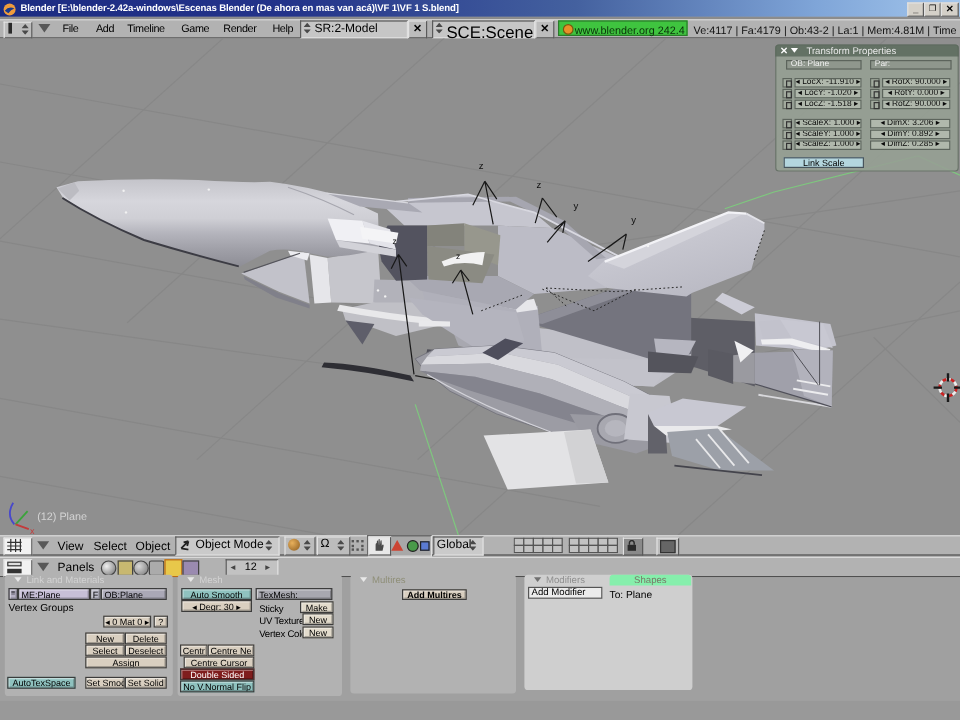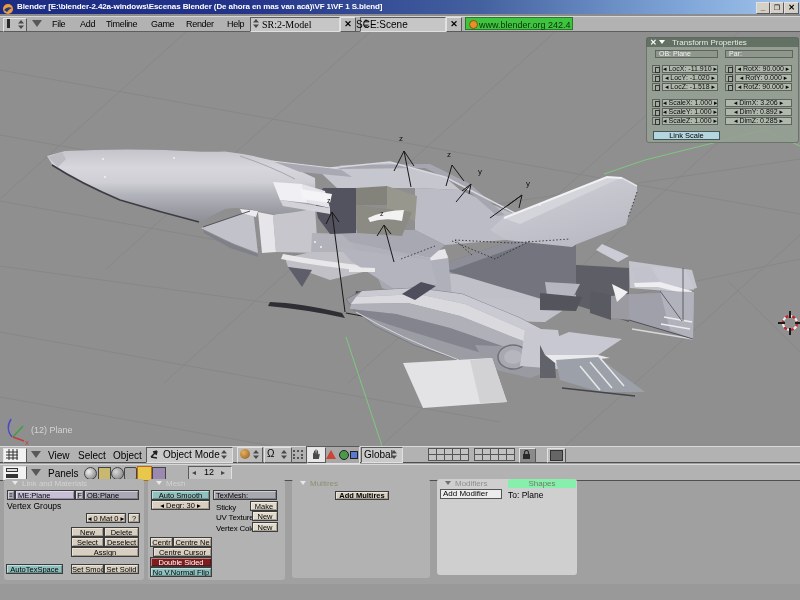--- a/index.html
+++ b/index.html
@@ -46,34 +46,35 @@
 <div class="imenu" style="left:80px;top:19px;">Add</div>
 <div class="imenu" style="left:106px;top:19px;">Timeline</div>
 <div class="imenu" style="left:151px;top:19px;">Game</div>
 <div class="imenu" style="left:186px;top:19px;">Render</div>
 <div class="imenu" style="left:227px;top:19px;">Help</div>
 
 <div class="abs sunken" style="left:250px;top:17px;width:88px;height:13px;background:#c6c6c6;"></div>
 <svg class="abs" style="left:253px;top:19px;" width="6" height="9">
       <path d="M3,0 L6,3.5 L0,3.5 Z M3,9 L6,5.5 L0,5.5 Z" fill="#4a4a4a"></path>
     </svg>
-<div class="abs" style="left:262px;top:19px;font-size:10px;color:#000;font-family:Liberation Serif, serif;">SR:2-Model</div>
+<div class="abs" style="left:262px;top:19px;font-size:10px;color:#000;">SR:2-Model</div>
 <div class="abs raised" style="left:340px;top:17px;width:14px;height:13px;background:#bcbcbc;font-size:9px;font-weight:bold;text-align:center;line-height:12px;">✕</div>
 
 <div class="abs sunken" style="left:360px;top:17px;width:84px;height:13px;background:#c6c6c6;"></div>
 <svg class="abs" style="left:363px;top:19px;" width="6" height="9">
       <path d="M3,0 L6,3.5 L0,3.5 Z M3,9 L6,5.5 L0,5.5 Z" fill="#4a4a4a"></path>
     </svg>
-<div class="abs" style="left:356px;top:19px;font-size:10px;color:#000;">SCE:Scene</div>
+<div class="abs" style="left:372px;top:19px;font-size:14px;color:#000;">SCE:Scene</div>
 <div class="abs raised" style="left:446px;top:17px;width:14px;height:13px;background:#bcbcbc;font-size:9px;font-weight:bold;text-align:center;line-height:12px;">✕</div>
 
 <div class="abs" style="left:465px;top:17px;width:108px;height:13px;background:#3fc43f;border:1px solid #2a7a2a;box-sizing:border-box;"></div>
 <div class="abs" style="left:469px;top:20px;width:7px;height:7px;border-radius:50%;background:#e89028;border:1px solid #7a5a10;"></div>
 <div class="abs" style="left:479px;top:19.5px;font-size:9px;color:#0a300a;white-space:nowrap;">www.blender.org 242.4</div>
 
+<div class="abs" style="left:578px;top:19.5px;font-size:9px;color:#111;white-space:nowrap;">Ve:4117 | Fa:4179 | Ob:43-2 | La:1 | Mem:4.81M | Time</div>
 
 <svg class="abs" style="left:0;top:32px;" width="800" height="414" viewBox="0 32 800 414">
 <defs>
 <linearGradient id="nose" x1="0" y1="0" x2="0" y2="1">
  <stop offset="0" stop-color="#c4c4ca"></stop>
           <stop offset="0.25" stop-color="#d6d6dc"></stop>
           <stop offset="0.45" stop-color="#cfcfd5"></stop>
           <stop offset="0.62" stop-color="#b4b4bc"></stop>
           <stop offset="0.8" stop-color="#a0a0a8"></stop>
           <stop offset="1" stop-color="#8e8e96"></stop>

